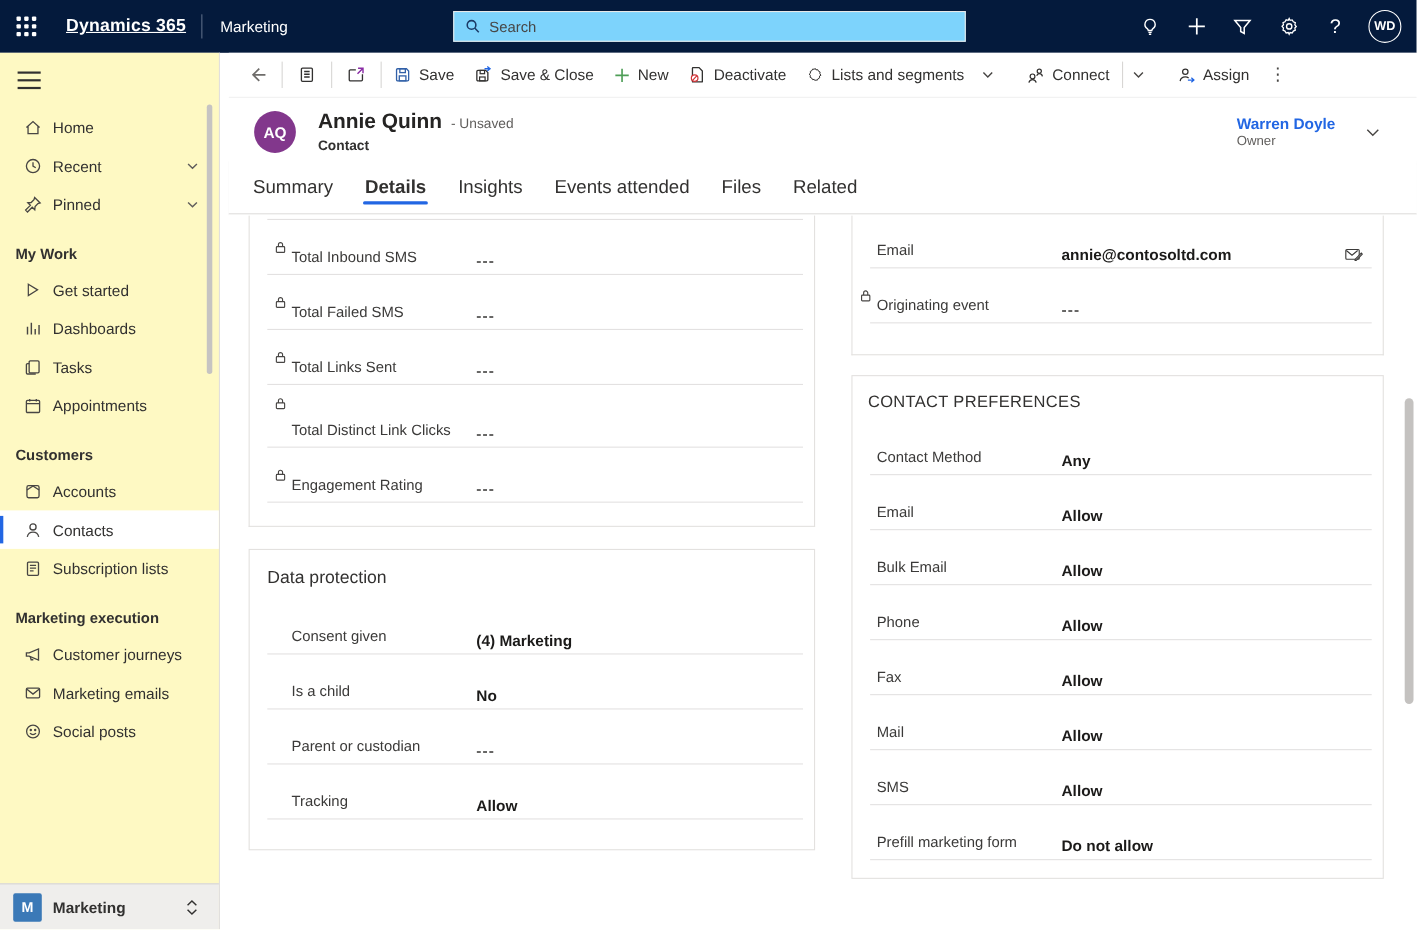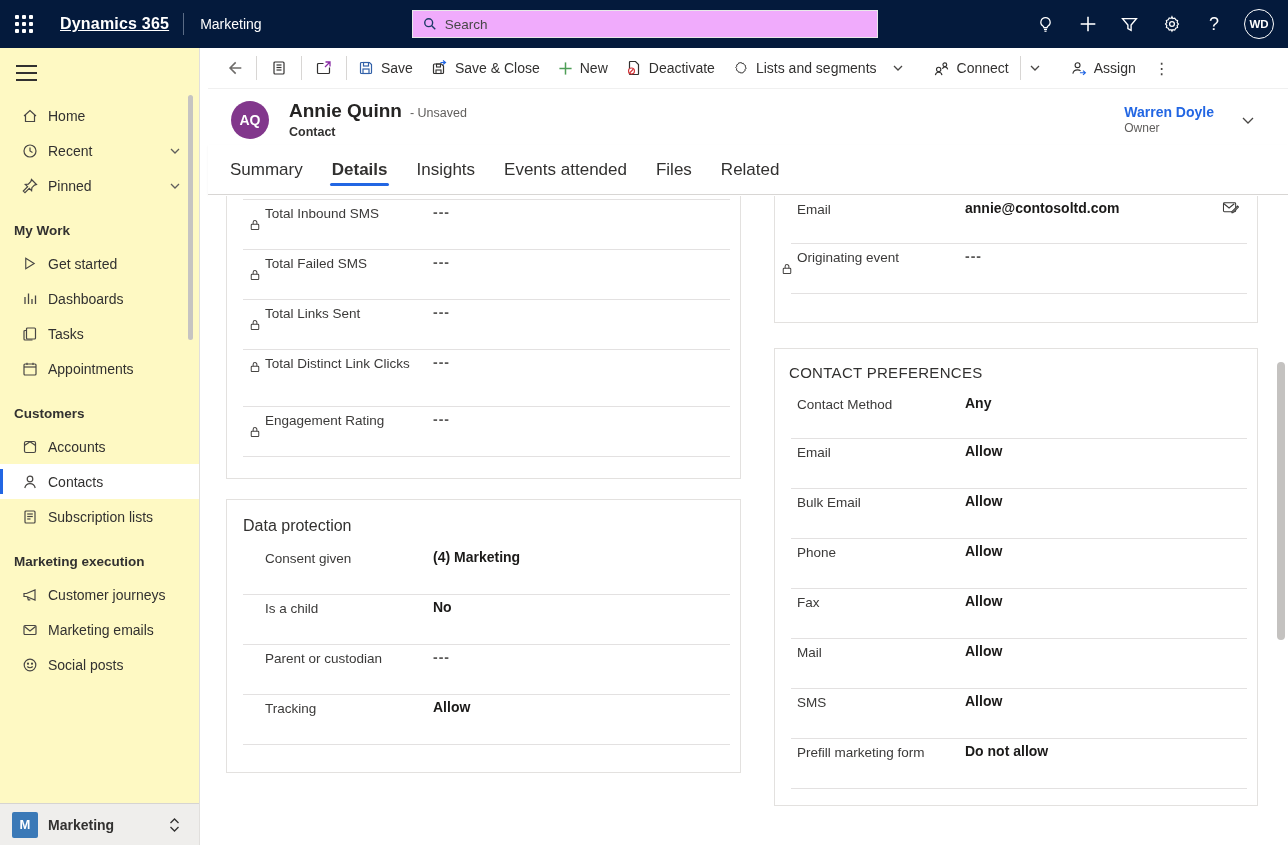--- a/index.html
+++ b/index.html
@@ -9,21 +9,21 @@
 
   
   .topbar { display:flex; align-items:center; height:48px; background:#041A3C; color:#fff; padding:0 14px 0 0; }
   .waffle { width:48px; height:48px; display:flex; align-items:center; justify-content:center; cursor:pointer; }
   .waffle-grid { display:grid; grid-template-columns:repeat(3,4px); grid-template-rows:repeat(3,4px); gap:3px; }
   .waffle-grid span { width:4px; height:4px; background:#fff; border-radius:1px; }
   .tb-title { font-size:16px; font-weight:700; margin:0 14px 0 12px; letter-spacing:.2px;text-decoration:underline; }
   .tb-divider { width:1px; height:22px; background:#5a6b85; margin-right:16px; }
   .tb-app { font-size:14px; }
   .tb-search { display:flex; align-items:center; gap:8px; width:466px; height:28px; margin-left:auto; margin-right:auto;
-               background:#f0abfc; border:1px solid #E8E8E8; padding:0 10px; color:#484644; }
+               background:#7dd3fc; border:1px solid #E8E8E8; padding:0 10px; color:#484644; }
   .tb-search svg { flex:none; }
   .tb-search-text { font-size:13.5px; color:#474747; }
   .tb-icons { display:flex; align-items:center; gap:6px; }
   .tb-icon { width:36px; height:36px; display:flex; align-items:center; justify-content:center; color:#fff; cursor:pointer; font-size:17px; }
   .tb-avatar { width:30px; height:30px; border:1px solid #fff; border-radius:50%; display:flex; align-items:center; justify-content:center;
                font-size:11.5px; font-weight:700; margin-left:6px; cursor:pointer; }
 
   
   .body { display:flex; height:797px; }
 
@@ -79,21 +79,21 @@
   .tab.active::after { content:""; position:absolute; left:0; right:0; bottom:8px; height:3px; background:#2266E3; border-radius:2px; }
 
   
   .content { position:relative; flex:1; background:#fff; overflow:hidden; padding:1px 38px 0 18px; display:flex; gap:33px; }
   .col { display:flex; flex-direction:column; }
   .col-left { width:515px; flex:none; }
   .col-right { width:484px; flex:none; }
   .card { background:#fff; border:1px solid #E3E1DF; }
   .card.cut-top { border-top:none; }
 
-  .frow { position:relative; display:flex; align-items:flex-start; min-height:49px; padding:4px 12px 4px 38px; cursor:pointer; }
+  .frow { position:relative; display:flex; align-items:flex-end; min-height:49px; padding:4px 12px 4px 38px; cursor:pointer; }
   .frow .lock { position:absolute; left:22px; top:50%; transform:translateY(-50%); color:#484644; display:flex; }
   .col-right .frow { padding-left:22px; }
   .col-right .frow .lock { left:6px; }
   .flabel { width:168px; flex:none; font-size:13.5px; color:#3B3A39; line-height:1.55; padding-right:10px; }
   .fvalue { flex:1; font-size:14px; font-weight:700; color:#1B1A19; }
   .fvalue.empty { color:#5A5958; letter-spacing:1px; }
   .frow-divider { height:1px; background:#E3E1E1; margin:0 10px 0 16px; }
   .card-title { font-size:16px; color:#323130; padding:17px 16px 10px 16px; }
   .card-title.caps { font-size:15px; letter-spacing:.3px; padding-top:15px; padding-left:14px; }
   .row-action-icon { margin-left:auto; color:#3B3A39; display:flex; padding-right:6px; }
@@ -565,21 +565,21 @@
                     <rect x="3" y="7" width="10" height="7" rx="1"></rect>
                     <path d="M5.5 7V4.5a2.5 2.5 0 0 1 5 0V7"></path>
                   </svg>
                 </span>
               <span class="flabel">Originating event</span>
               <span class="fvalue empty">---</span>
             </div>
             <div class="frow-divider"></div>
           </section>
 
-          <section class="card" style="height:458px; margin-top:25px;">
+          <section class="card" style="height:458px; margin-top:18px;">
             <div class="card-title caps">CONTACT PREFERENCES</div>
             <div class="frow" style="min-height:47px;">
               <span class="flabel">Contact Method</span>
               <span class="fvalue">Any</span>
             </div>
             <div class="frow-divider"></div>
             <div class="frow">
               <span class="flabel">Email</span>
               <span class="fvalue">Allow</span>
             </div>

